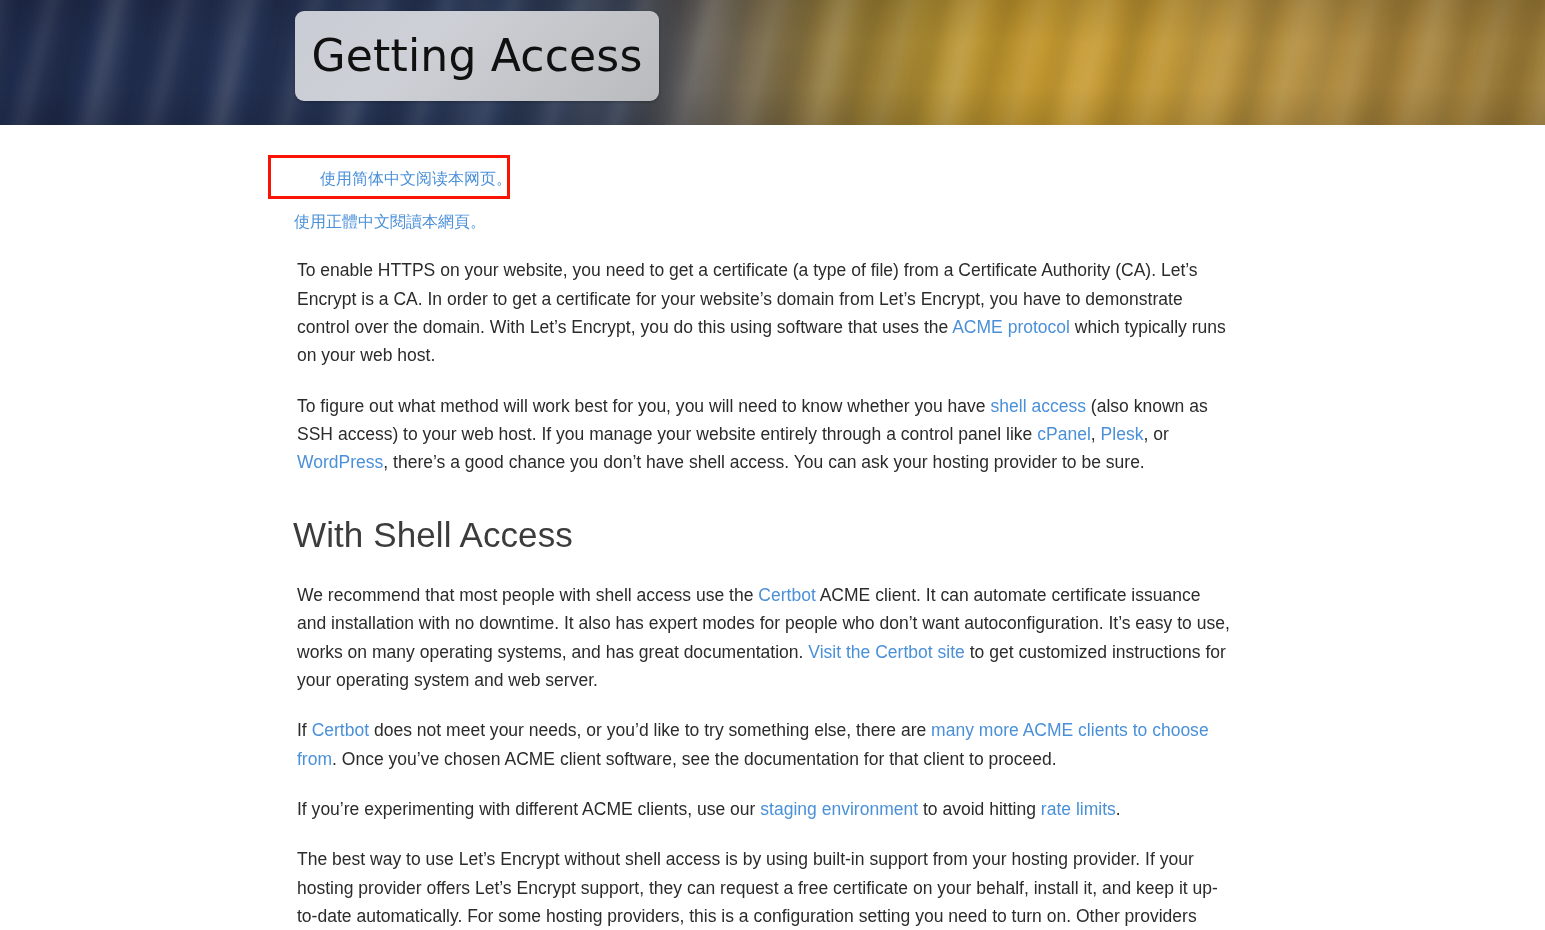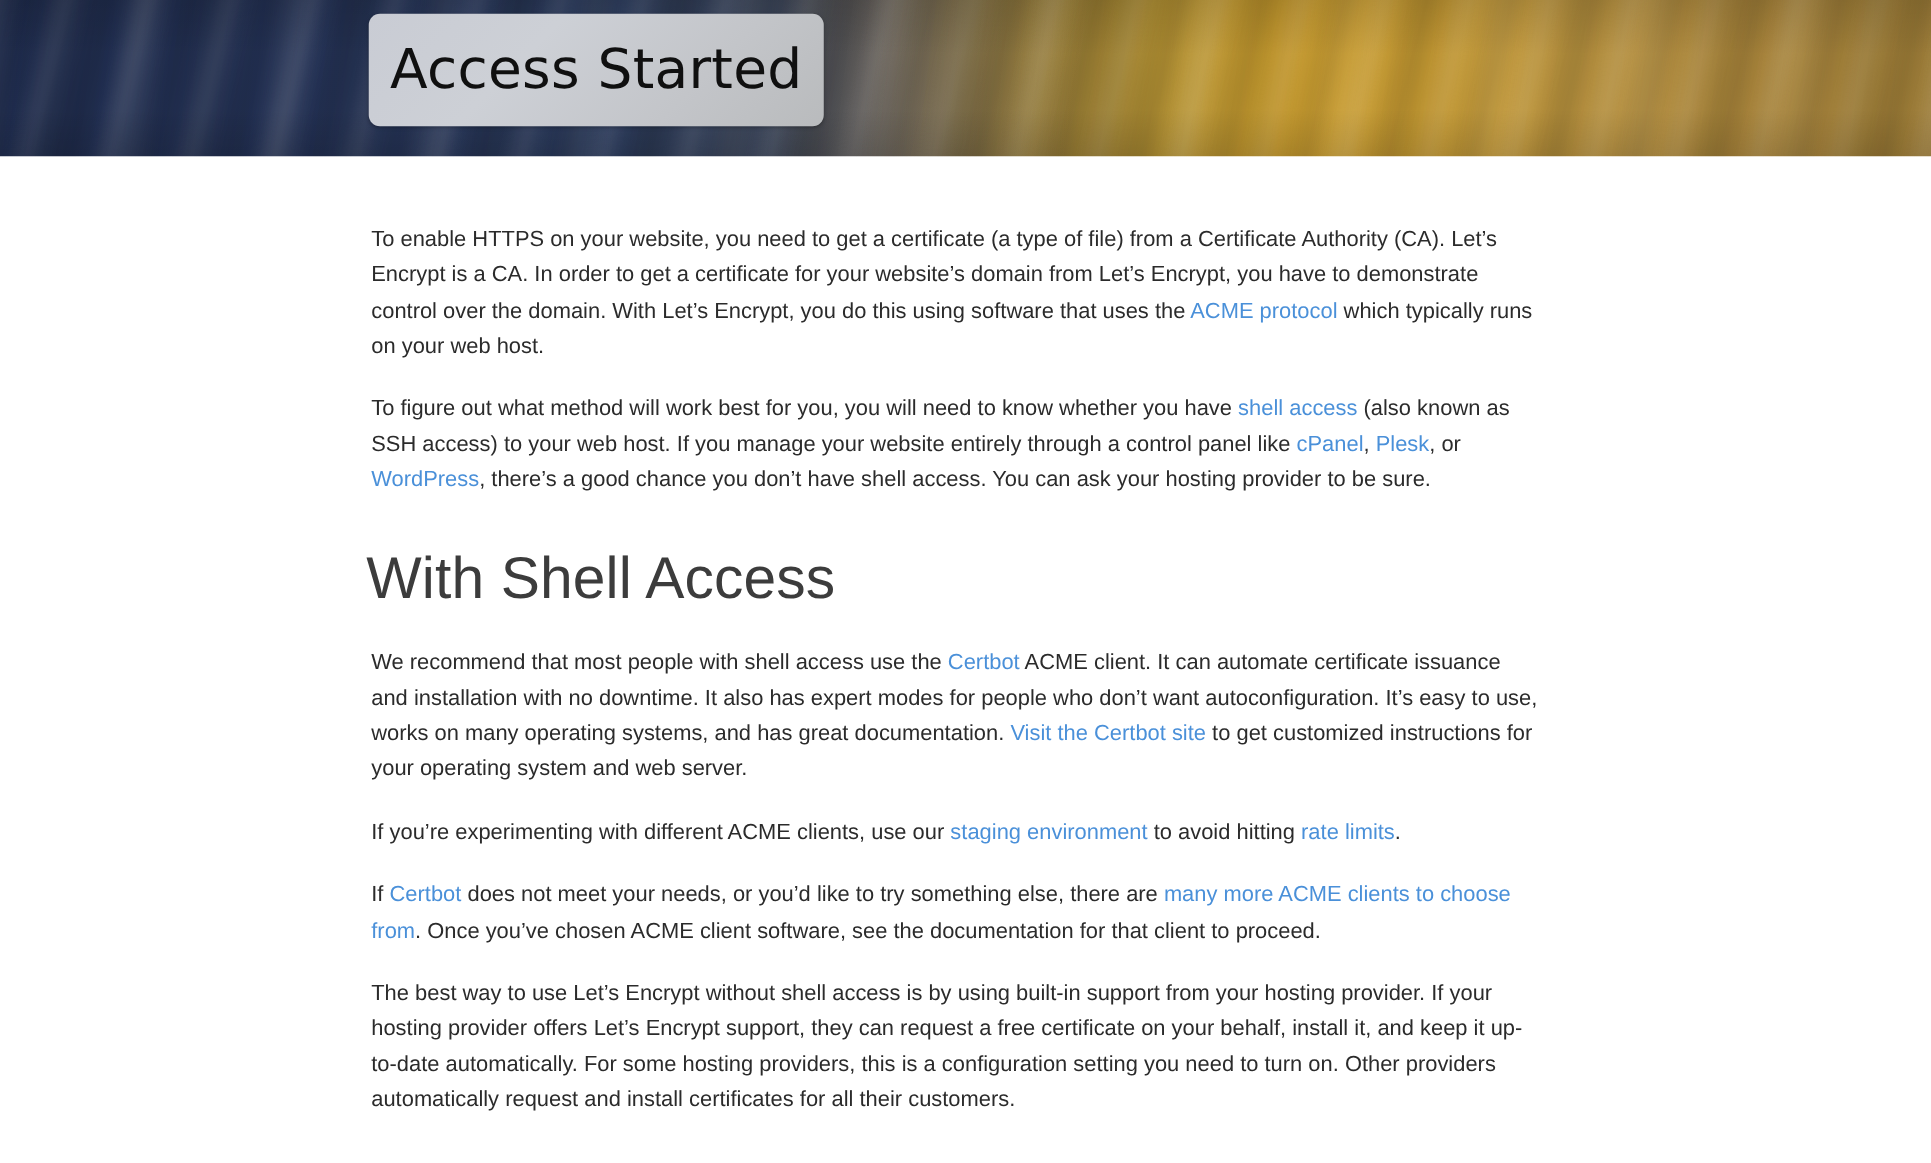--- a/index.html
+++ b/index.html
@@ -160,52 +160,61 @@
     letter-spacing: 0.01px;
   }
   p.body-text:first-of-type { margin-top: 0; }
 
   a.inline-link {
     color: #4a90d9;
     text-decoration: none;
   }
 
   h2.section-heading {
-    font-size: 47px;
+    font-size: 35px;
     font-weight: 300;
     color: #3c3c3c;
     margin: 38px 0 26px 0;
     line-height: 1.15;
     letter-spacing: 0.1px;
   }
 </style>
 </head>
 <body>
 
 <div class="banner">
   <div class="banner-streaks"></div>
   <div class="banner-streaks2"></div>
   <div class="banner-vignette"></div>
   <div class="title-plate">
-    <span class="page-title">Access Started</span>
+    <span class="page-title">Getting Access</span>
   </div>
 </div>
 
 <div class="content">
   <div class="content-inner">
 
+    <div class="lang-links">
+      <div class="highlight-box"></div>
+      <div class="lang-line lang-line-simplified">
+        <a href="#" class="lang-anchor">使用简体中文阅读本网页。</a>
+      </div>
+      <div class="lang-line lang-line-traditional">
+        <a href="#" class="lang-anchor">使用正體中文閱讀本網頁。</a>
+      </div>
+    </div>
 
     <div style="height:22px"></div>
 
     <p class="body-text">To enable HTTPS on your website, you need to get a certificate (a type of file) from a Certificate Authority (CA). Let’s Encrypt is a CA. In order to get a certificate for your website’s domain from Let’s Encrypt, you have to demonstrate control over the domain. With Let’s Encrypt, you do this using software that uses the <a class="inline-link" href="#">ACME protocol</a> which typically runs on your web host.</p>
     <p class="body-text">To figure out what method will work best for you, you will need to know whether you have <a class="inline-link" href="#">shell access</a> (also known as SSH access) to your web host. If you manage your website entirely through a control panel like <a class="inline-link" href="#">cPanel</a>, <a class="inline-link" href="#">Plesk</a>, or <a class="inline-link" href="#">WordPress</a>, there’s a good chance you don’t have shell access. You can ask your hosting provider to be sure.</p>
 
     <h2 class="section-heading">With Shell Access</h2>
 
     <p class="body-text">We recommend that most people with shell access use the <a class="inline-link" href="#">Certbot</a> ACME client. It can automate certificate issuance and installation with no downtime. It also has expert modes for people who don’t want autoconfiguration. It’s easy to use, works on many operating systems, and has great documentation. <a class="inline-link" href="#">Visit the Certbot site</a> to get customized instructions for your operating system and web server.</p>
+    <p class="body-text">If <a class="inline-link" href="#">Certbot</a> does not meet your needs, or you’d like to try something else, there are <a class="inline-link" href="#">many more ACME clients to choose from</a>. Once you’ve chosen ACME client software, see the documentation for that client to proceed.</p>
     <p class="body-text">If you’re experimenting with different ACME clients, use our <a class="inline-link" href="#">staging environment</a> to avoid hitting <a class="inline-link" href="#">rate limits</a>.</p>
-    <p class="body-text">If <a class="inline-link" href="#">Certbot</a> does not meet your needs, or you’d like to try something else, there are <a class="inline-link" href="#">many more ACME clients to choose from</a>. Once you’ve chosen ACME client software, see the documentation for that client to proceed.</p>
 
 
     <p class="body-text">The best way to use Let’s Encrypt without shell access is by using built-in support from your hosting provider. If your hosting provider offers Let’s Encrypt support, they can request a free certificate on your behalf, install it, and keep it up-to-date automatically. For some hosting providers, this is a configuration setting you need to turn on. Other providers automatically request and install certificates for all their customers.</p>
 
   </div>
 </div>
 
 </body></html>

